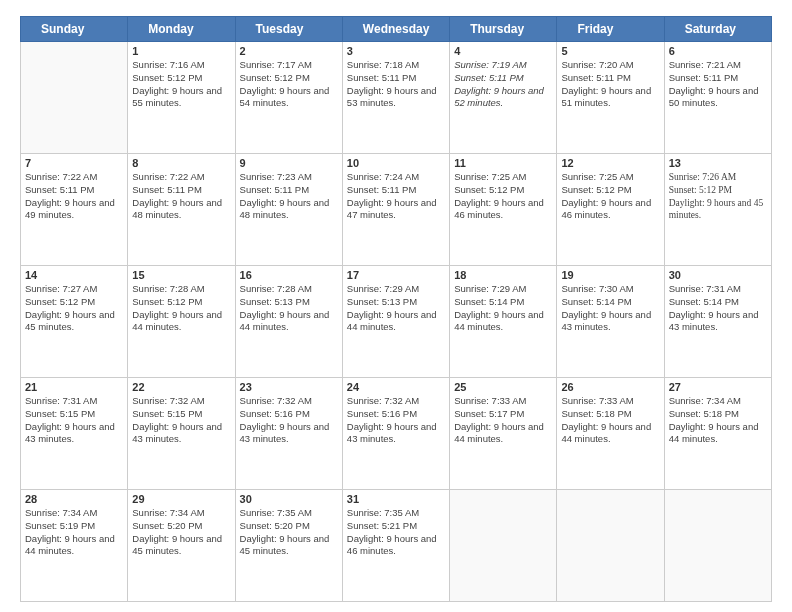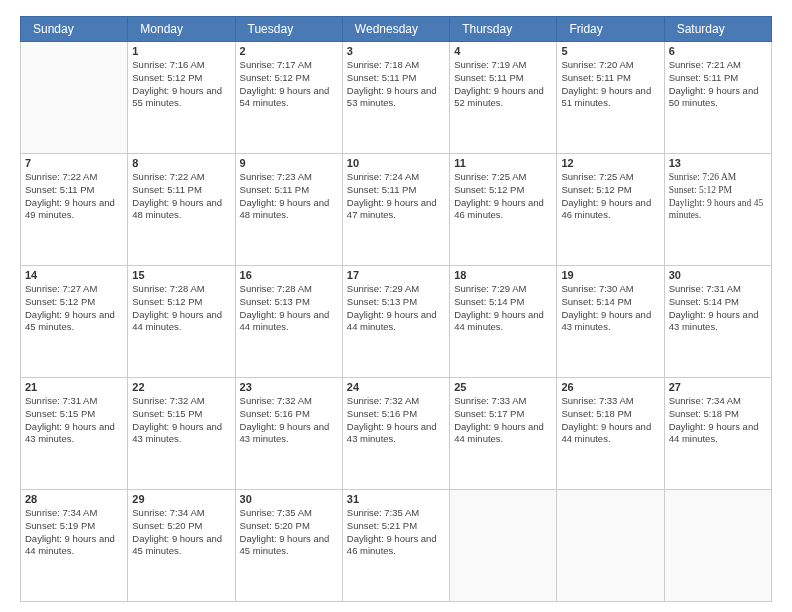--- a/index.html
+++ b/index.html
@@ -58,22 +58,22 @@
       flex: 1;
       border: 1px solid #ccc;
       border-collapse: collapse;
       width: 100%;
       table-layout: fixed;
     }
     .calendar th {
       background-color: #4a7ab5;
       color: #fff;
       font-size: 12px;
-      font-weight: normal;
-      padding: 5px 12px;
+      font-weight: bold;
+      padding: 5px 20px;
       text-align: left;
       border: 1px solid #3a6aa5;
     }
     .calendar td {
       border: 1px solid #ccc;
       vertical-align: top;
       padding: 3px 4px;
       font-size: 10px;
       color: #333;
       height: 80px;
@@ -117,21 +117,21 @@
           <td class="empty-cell"></td>
           <td><span class="day-num">1</span><span class="cell-text" style="white-space: pre-line;">Sunrise: 7:16 AM
 Sunset: 5:12 PM
 Daylight: 9 hours and 55 minutes.</span></td>
           <td><span class="day-num">2</span><span class="cell-text" style="white-space: pre-line;">Sunrise: 7:17 AM
 Sunset: 5:12 PM
 Daylight: 9 hours and 54 minutes.</span></td>
           <td><span class="day-num">3</span><span class="cell-text" style="white-space: pre-line;">Sunrise: 7:18 AM
 Sunset: 5:11 PM
 Daylight: 9 hours and 53 minutes.</span></td>
-          <td><span class="day-num">4</span><span class="cell-text" style="white-space: pre-line;">Sunrise: 7:19 AM
+          <td><span class="day-num">4</span><span class="cell-text" style="white-space: pre-line; font-style: italic;">Sunrise: 7:19 AM
 Sunset: 5:11 PM
 Daylight: 9 hours and 52 minutes.</span></td>
           <td><span class="day-num">5</span><span class="cell-text" style="white-space: pre-line;">Sunrise: 7:20 AM
 Sunset: 5:11 PM
 Daylight: 9 hours and 51 minutes.</span></td>
           <td><span class="day-num">6</span><span class="cell-text" style="white-space: pre-line;">Sunrise: 7:21 AM
 Sunset: 5:11 PM
 Daylight: 9 hours and 50 minutes.</span></td>
         </tr>
         <tr>

